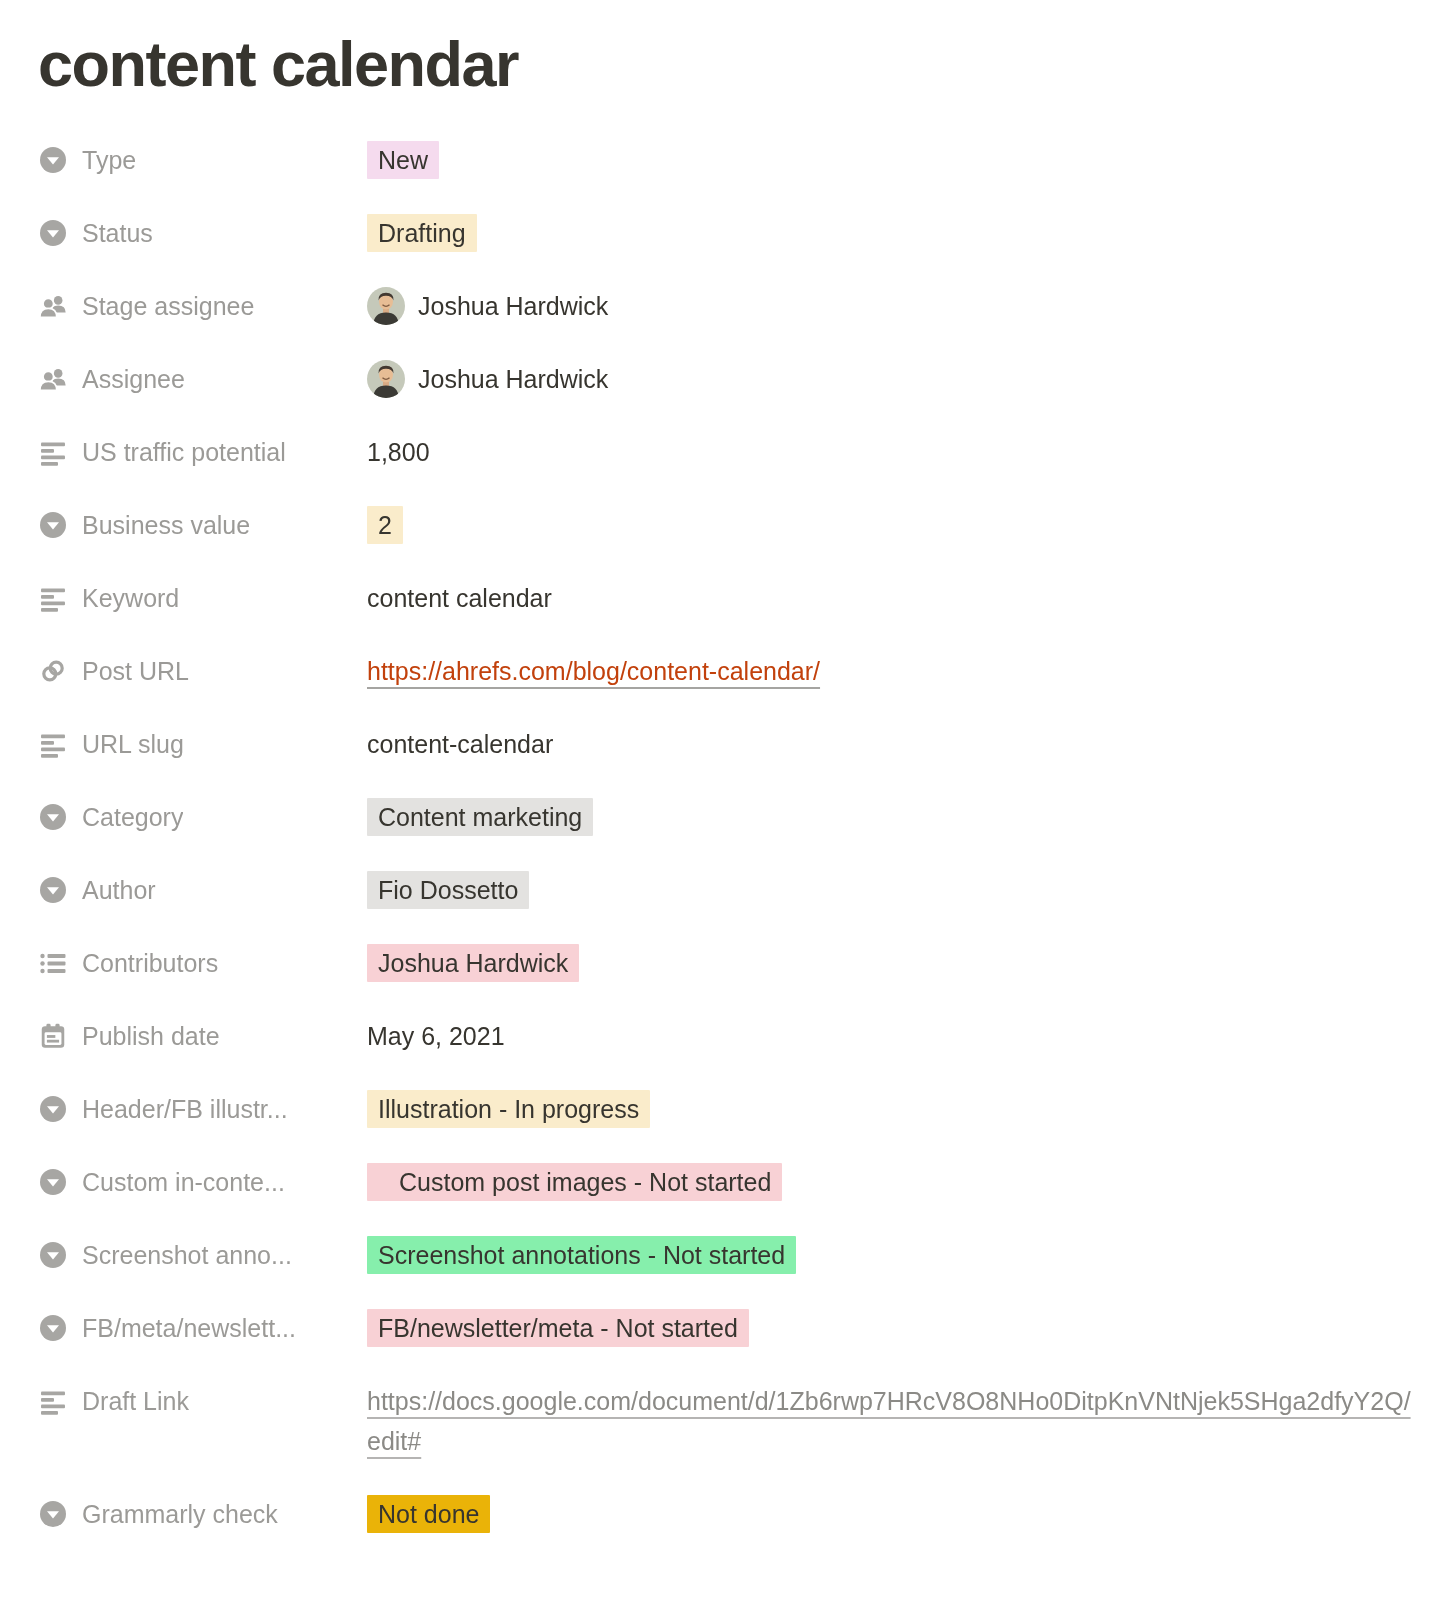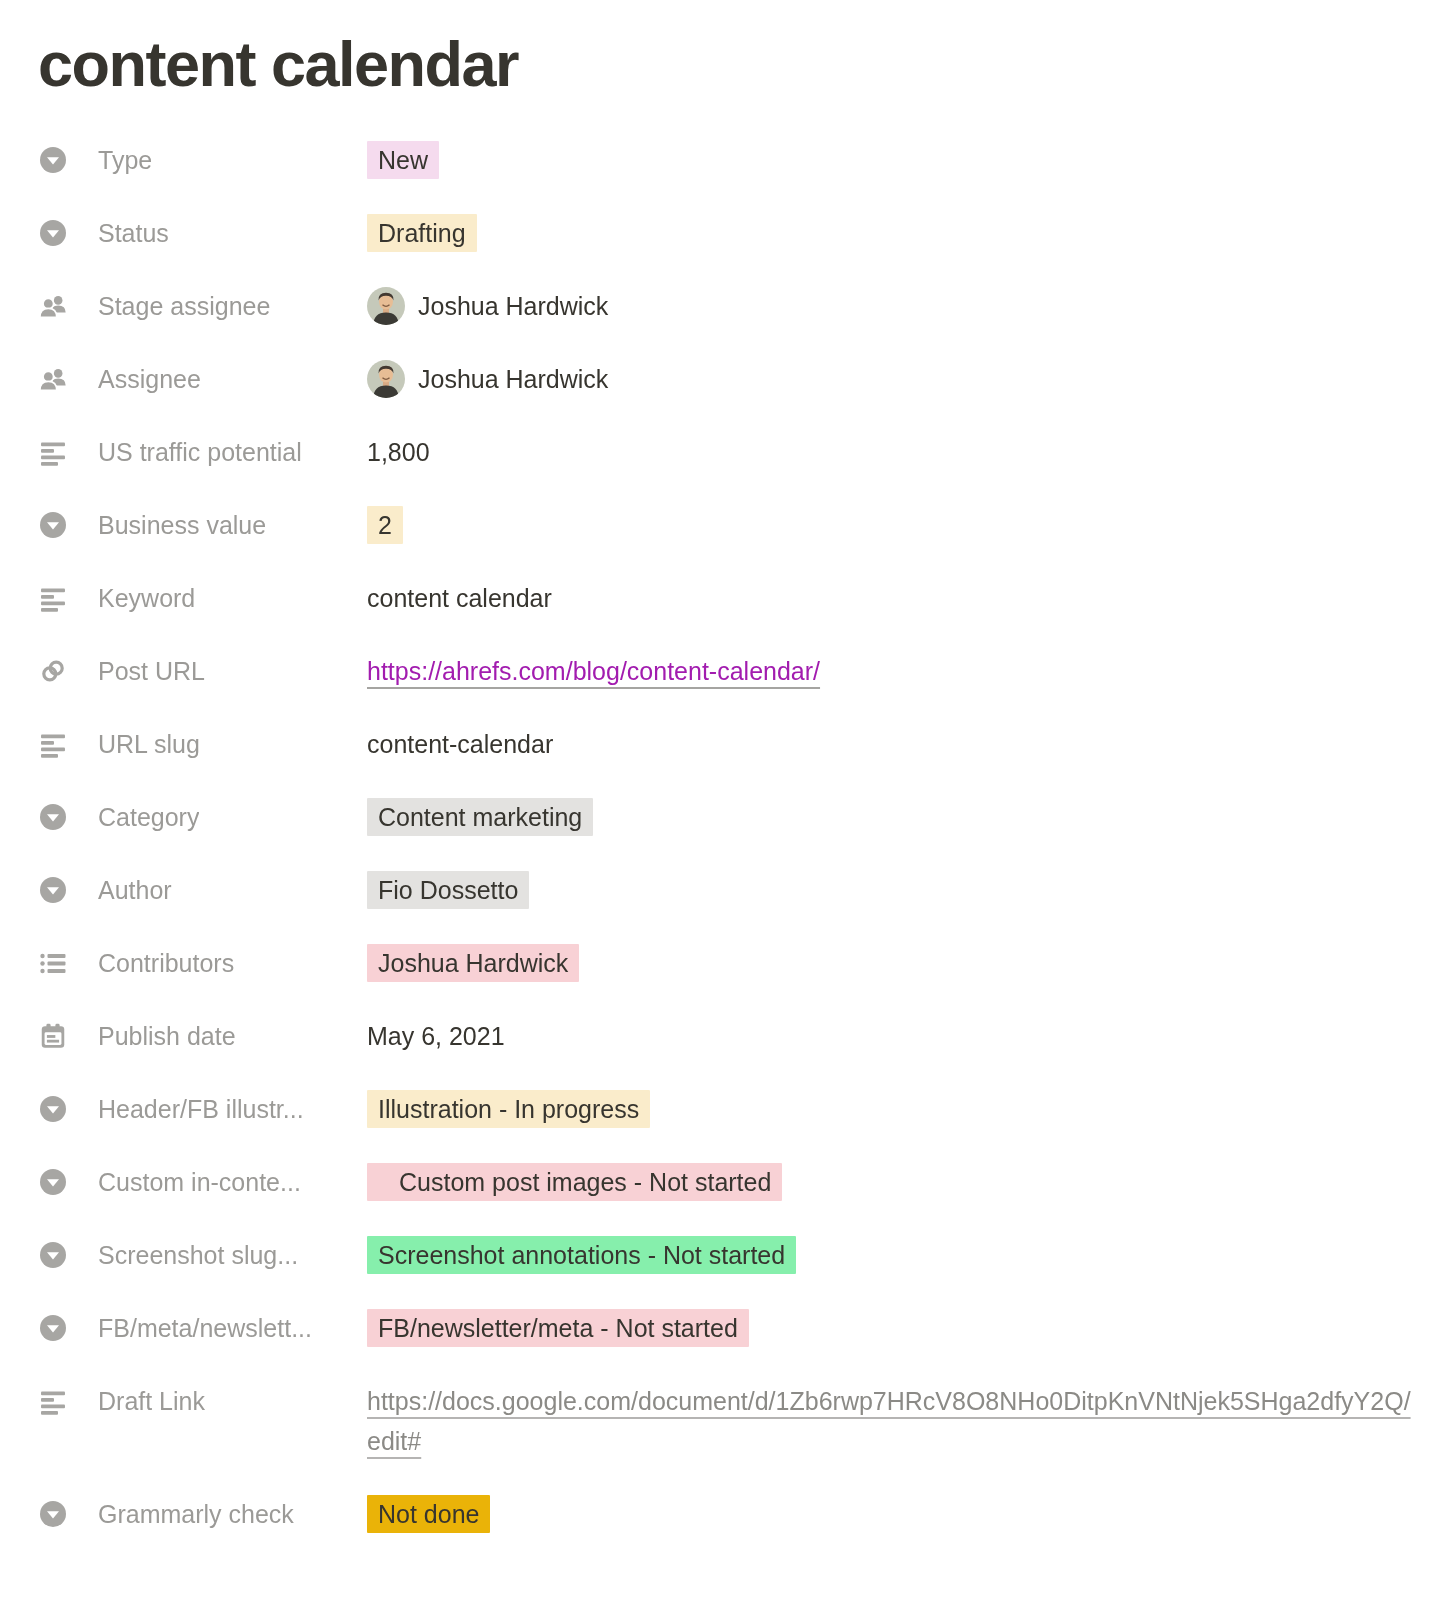--- a/index.html
+++ b/index.html
@@ -30,21 +30,21 @@
     display: flex;
     align-items: flex-start;
     min-height: 40px;
     margin-bottom: 33px;
   }
   .prop-key {
     flex: none;
     width: 329px;
     display: flex;
     align-items: center;
-    gap: 30px;
+    gap: 14px;
     color: #9b9a97;
     font-size: 25px;
     line-height: 40px;
     white-space: nowrap;
     cursor: pointer;
     border-radius: 4px;
   }
   .prop-key .icon {
     flex: none;
     width: 30px;
@@ -73,21 +73,21 @@
     display: inline-block;
     padding: 2px 11px;
     border-radius: 1px;
     font-size: 25px;
     line-height: 34px;
     color: #37352f;
     white-space: nowrap;
   }
   .plain { color: #37352f; }
   .link {
-    color: #a21caf;
+    color: #c2410c;
     text-decoration: underline;
     text-decoration-thickness: 1.5px;
     text-decoration-color: rgba(55,53,47,0.45);
     text-underline-offset: 7px;
     word-break: break-all;
     line-height: 40px;
     cursor: pointer;
   }
   .link.gray {
     color: #8b8a86;
@@ -392,21 +392,21 @@
   </div>
 
   <div class="prop-row">
     <div class="prop-key">
       <span class="icon">
             <svg viewBox="0 0 30 30">
               <circle cx="15" cy="15" r="13" fill="#a7a6a3"></circle>
               <path d="M9 12.2h12l-6 7.2z" fill="#fff"></path>
             </svg>
           </span>
-      <span class="key-text">Screenshot slug...</span>
+      <span class="key-text">Screenshot anno...</span>
     </div>
     <div class="prop-value">
           <span class="badge" style="background: #86efac;">Screenshot annotations - Not started</span>
         </div>
   </div>
 
   <div class="prop-row">
     <div class="prop-key">
       <span class="icon">
             <svg viewBox="0 0 30 30">

